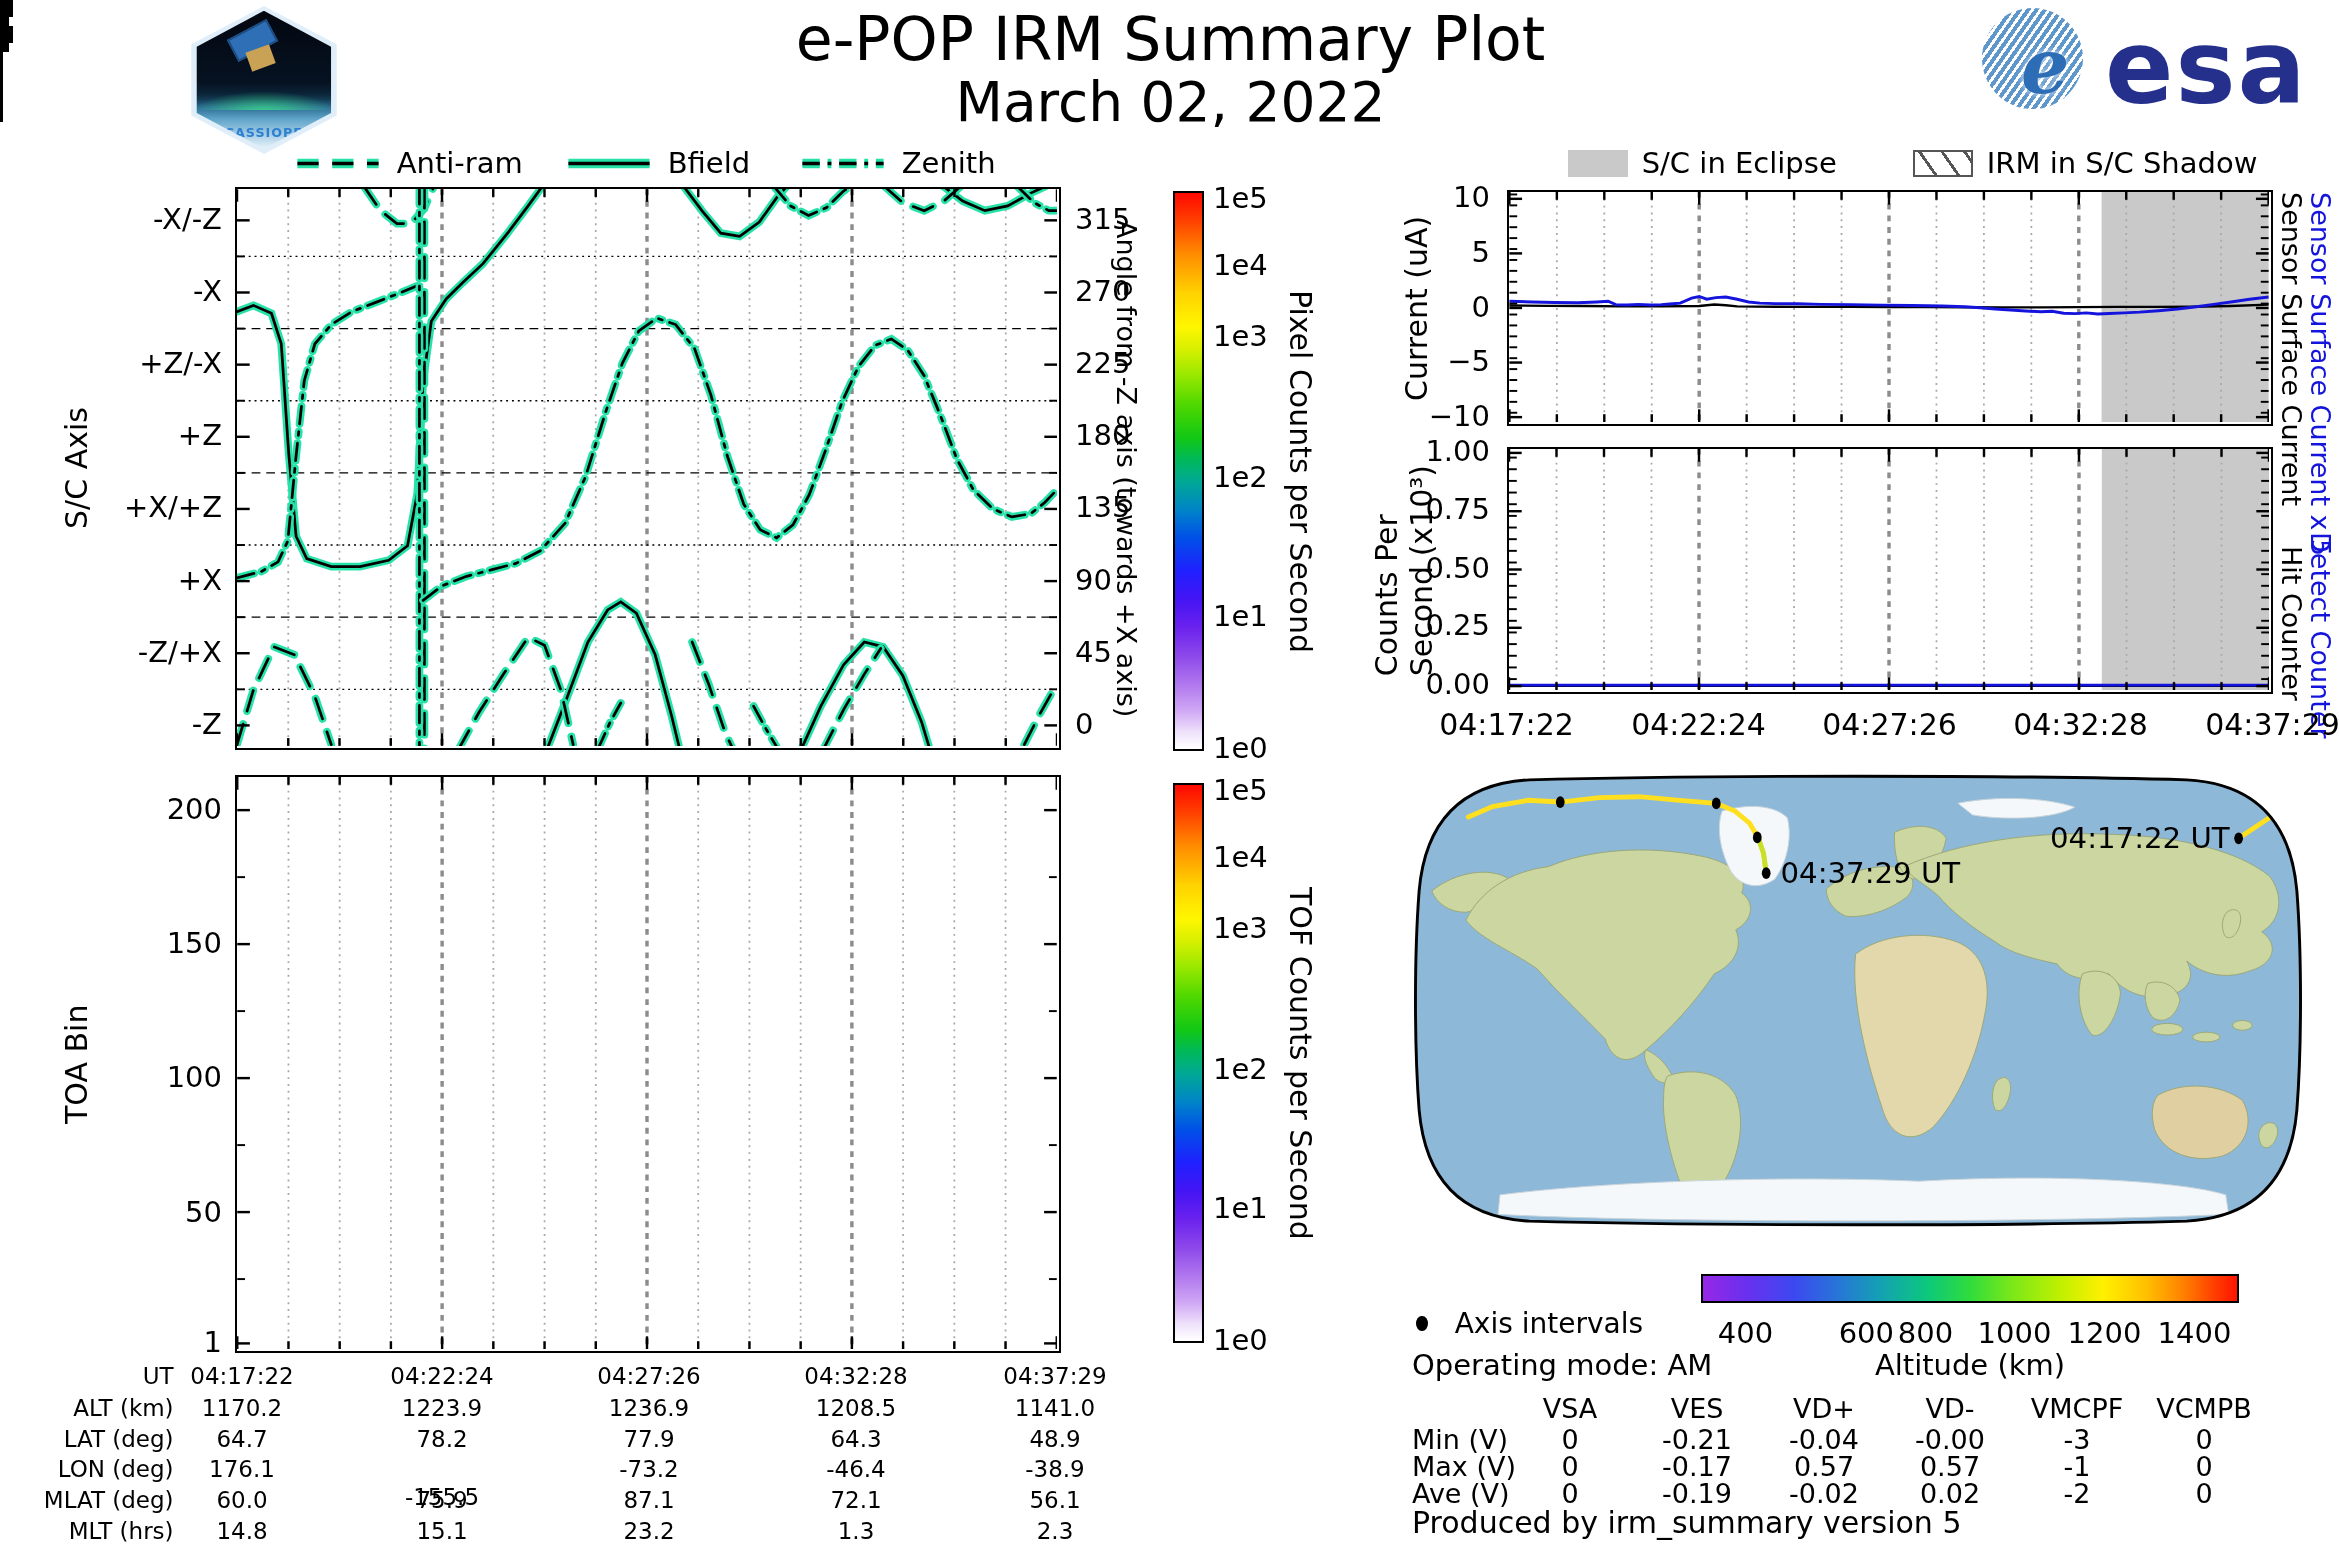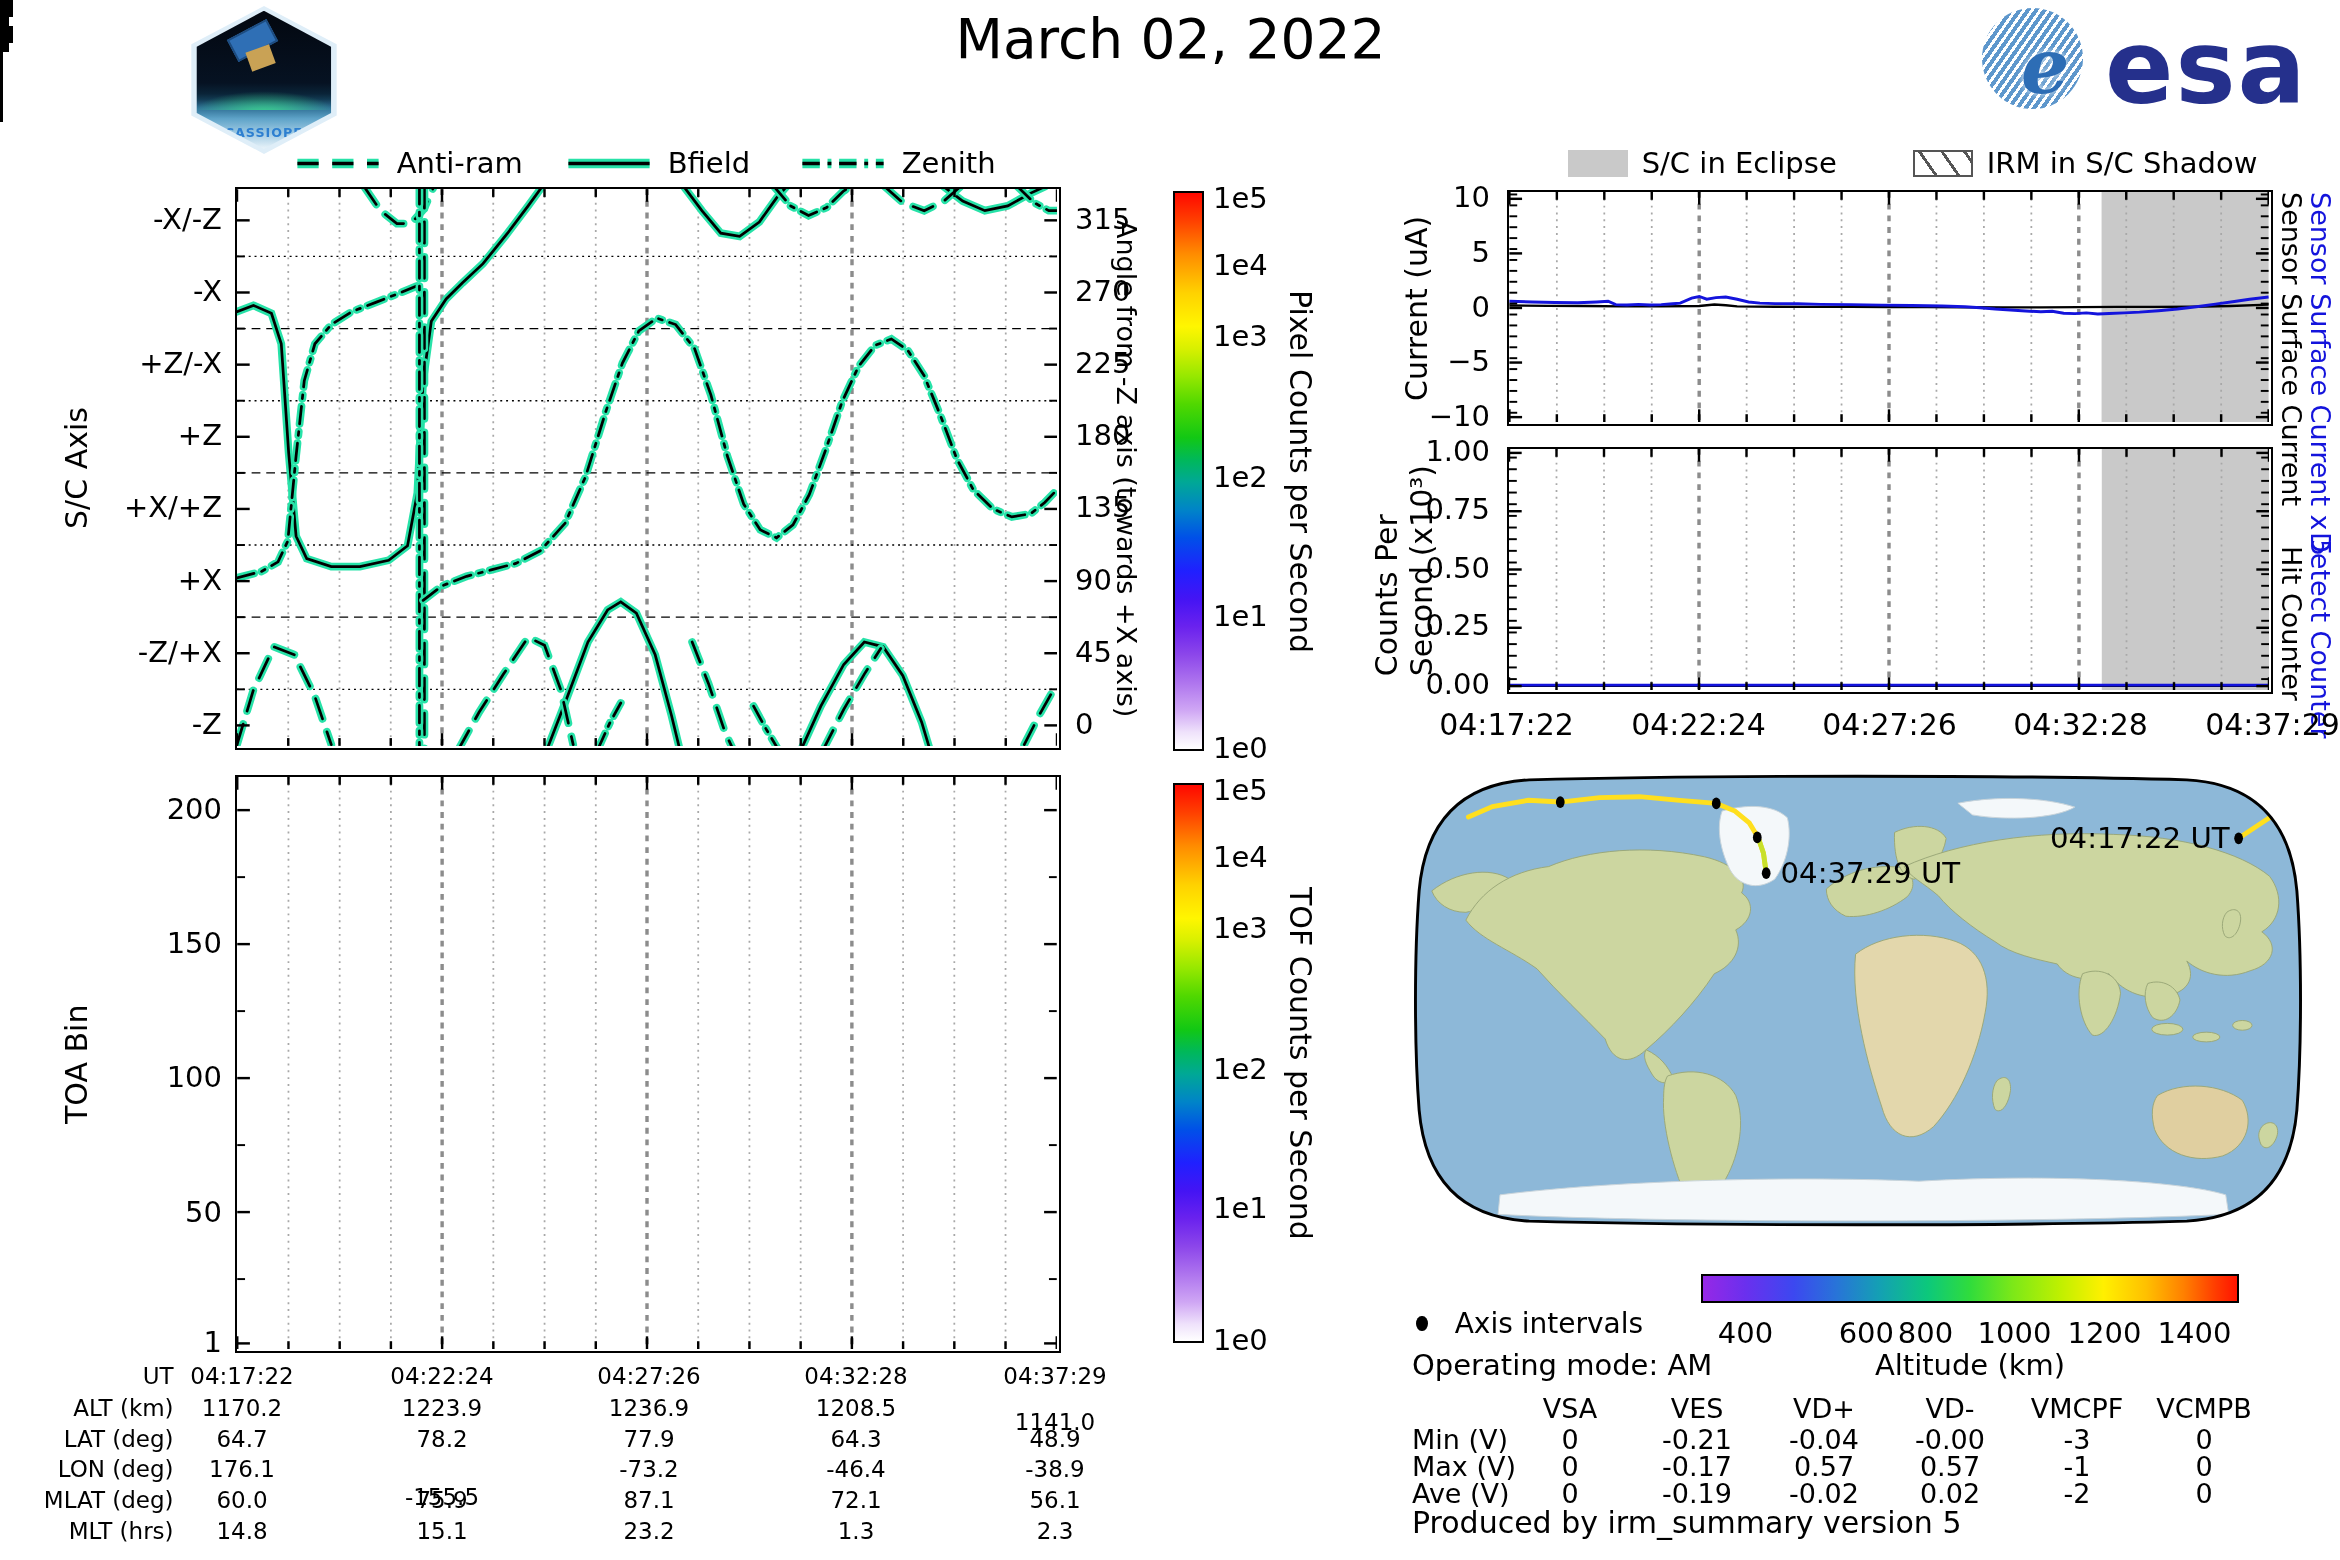--- a/index.html
+++ b/index.html
@@ -45,20 +45,21 @@
 <div class="hex">
   <div class="hex-in">
     <div class="sat-panel"></div>
     <div class="sat-body"></div>
     <div class="aurora"></div>
     <div class="hex-label">CASSIOPE</div>
   </div>
 </div>
 
 <div class="abs" style="left:683px;top:7.8px;width:975px;text-align:center;">
+  <div style="font-size:60px;line-height:1.05;">e-POP IRM Summary Plot</div>
   <div style="font-size:55px;line-height:1.15;">March 02, 2022</div>
 </div>
 
 <div class="esa-globe">
   <div class="esa-e">e</div>
 </div>
 <div class="esa-word">esa</div>
 
 <div class="legend-item" style="left:1568px;top:146px;">
   <span style="display:inline-block;width:60px;height:27px;background:#c9c9c9;"></span>
@@ -651,21 +652,21 @@
 <div class="tbl-cell" style="left:154px;top:1365px;width:176px;text-align:center;">04:17:22</div>
 <div class="tbl-cell" style="left:354px;top:1365px;width:176px;text-align:center;">04:22:24</div>
 <div class="tbl-cell" style="left:561px;top:1365px;width:176px;text-align:center;">04:27:26</div>
 <div class="tbl-cell" style="left:768px;top:1365px;width:176px;text-align:center;">04:32:28</div>
 <div class="tbl-cell" style="left:967px;top:1365px;width:176px;text-align:center;">04:37:29</div>
 <div class="tbl-cell r" style="left:17.6px;top:1397px;width:156px;">ALT (km)</div>
 <div class="tbl-cell" style="left:154px;top:1397px;width:176px;text-align:center;">1170.2</div>
 <div class="tbl-cell" style="left:354px;top:1397px;width:176px;text-align:center;">1223.9</div>
 <div class="tbl-cell" style="left:561px;top:1397px;width:176px;text-align:center;">1236.9</div>
 <div class="tbl-cell" style="left:768px;top:1397px;width:176px;text-align:center;">1208.5</div>
-<div class="tbl-cell" style="left:967px;top:1397px;width:176px;text-align:center;margin-top:14px;">1141.0</div>
+<div class="tbl-cell" style="left:967px;top:1397px;width:176px;text-align:center;">1141.0</div>
 <div class="tbl-cell r" style="left:17.6px;top:1428px;width:156px;">LAT (deg)</div>
 <div class="tbl-cell" style="left:154px;top:1428px;width:176px;text-align:center;">64.7</div>
 <div class="tbl-cell" style="left:354px;top:1428px;width:176px;text-align:center;">78.2</div>
 <div class="tbl-cell" style="left:561px;top:1428px;width:176px;text-align:center;">77.9</div>
 <div class="tbl-cell" style="left:768px;top:1428px;width:176px;text-align:center;">64.3</div>
 <div class="tbl-cell" style="left:967px;top:1428px;width:176px;text-align:center;">48.9</div>
 <div class="tbl-cell r" style="left:17.6px;top:1458px;width:156px;">LON (deg)</div>
 <div class="tbl-cell" style="left:154px;top:1458px;width:176px;text-align:center;">176.1</div>
 <div class="tbl-cell" style="left:354px;top:1458px;width:176px;text-align:center;margin-top:28px;">-155.5</div>
 <div class="tbl-cell" style="left:561px;top:1458px;width:176px;text-align:center;">-73.2</div>

